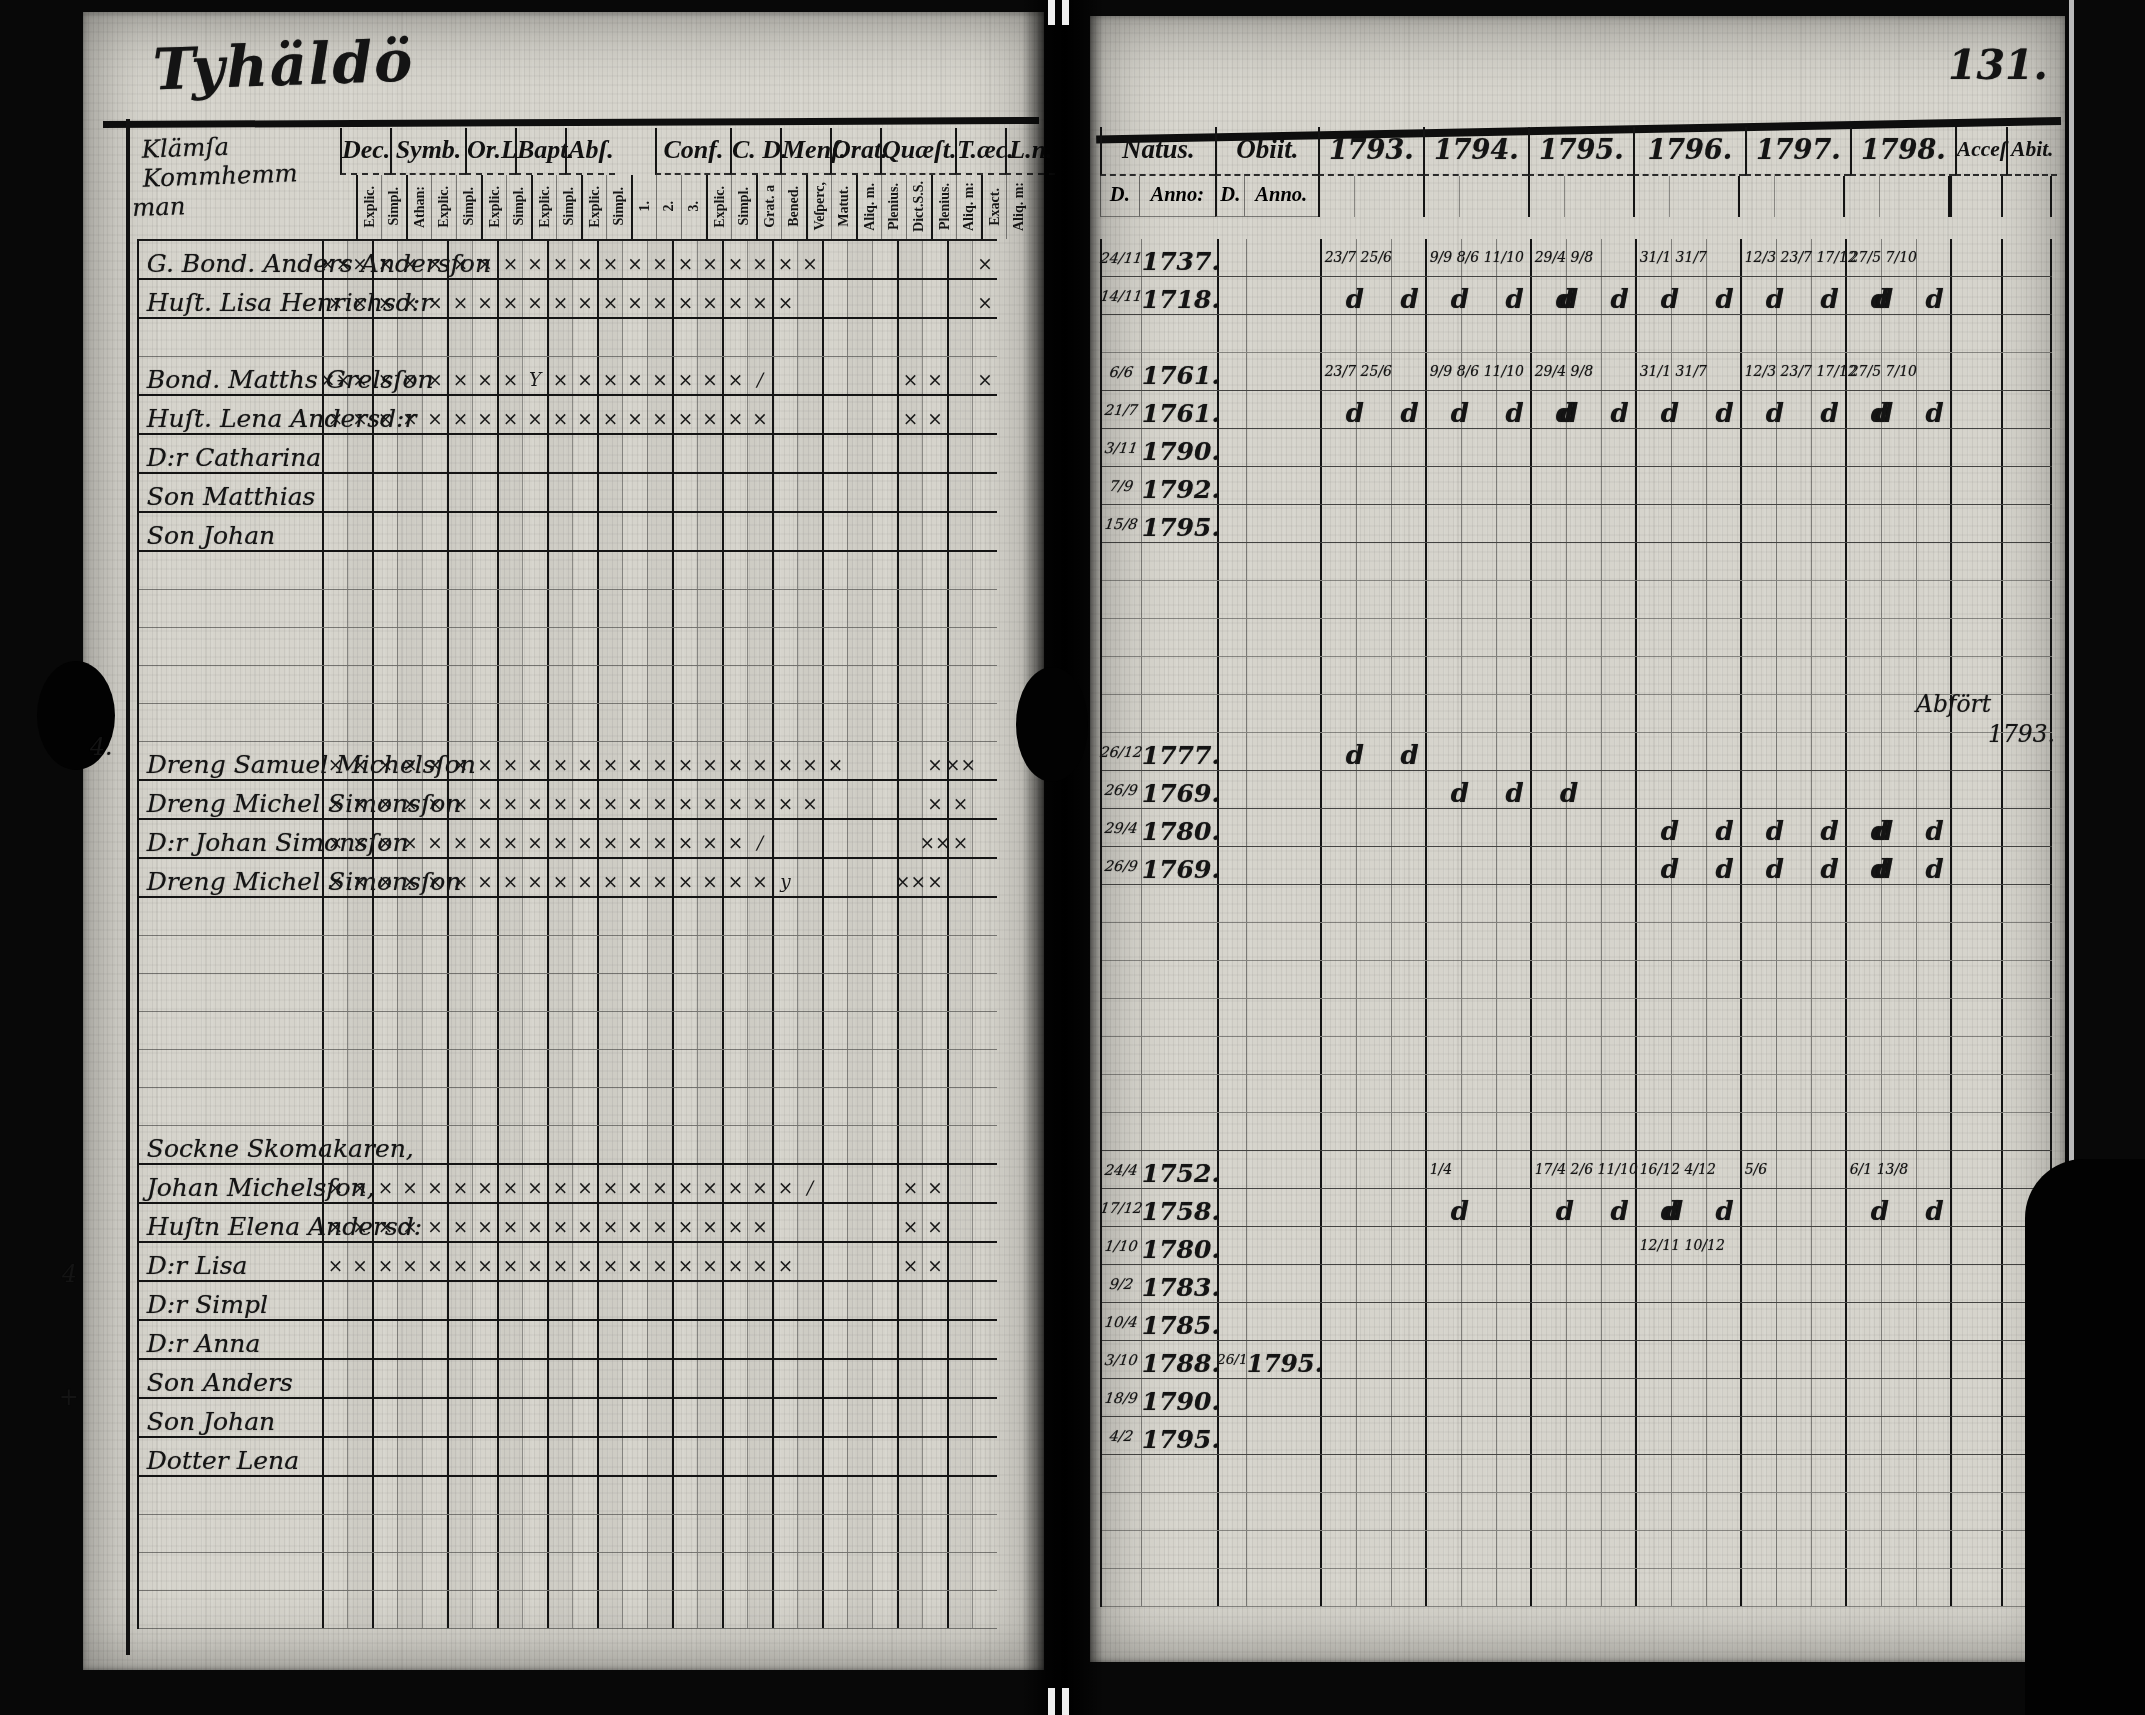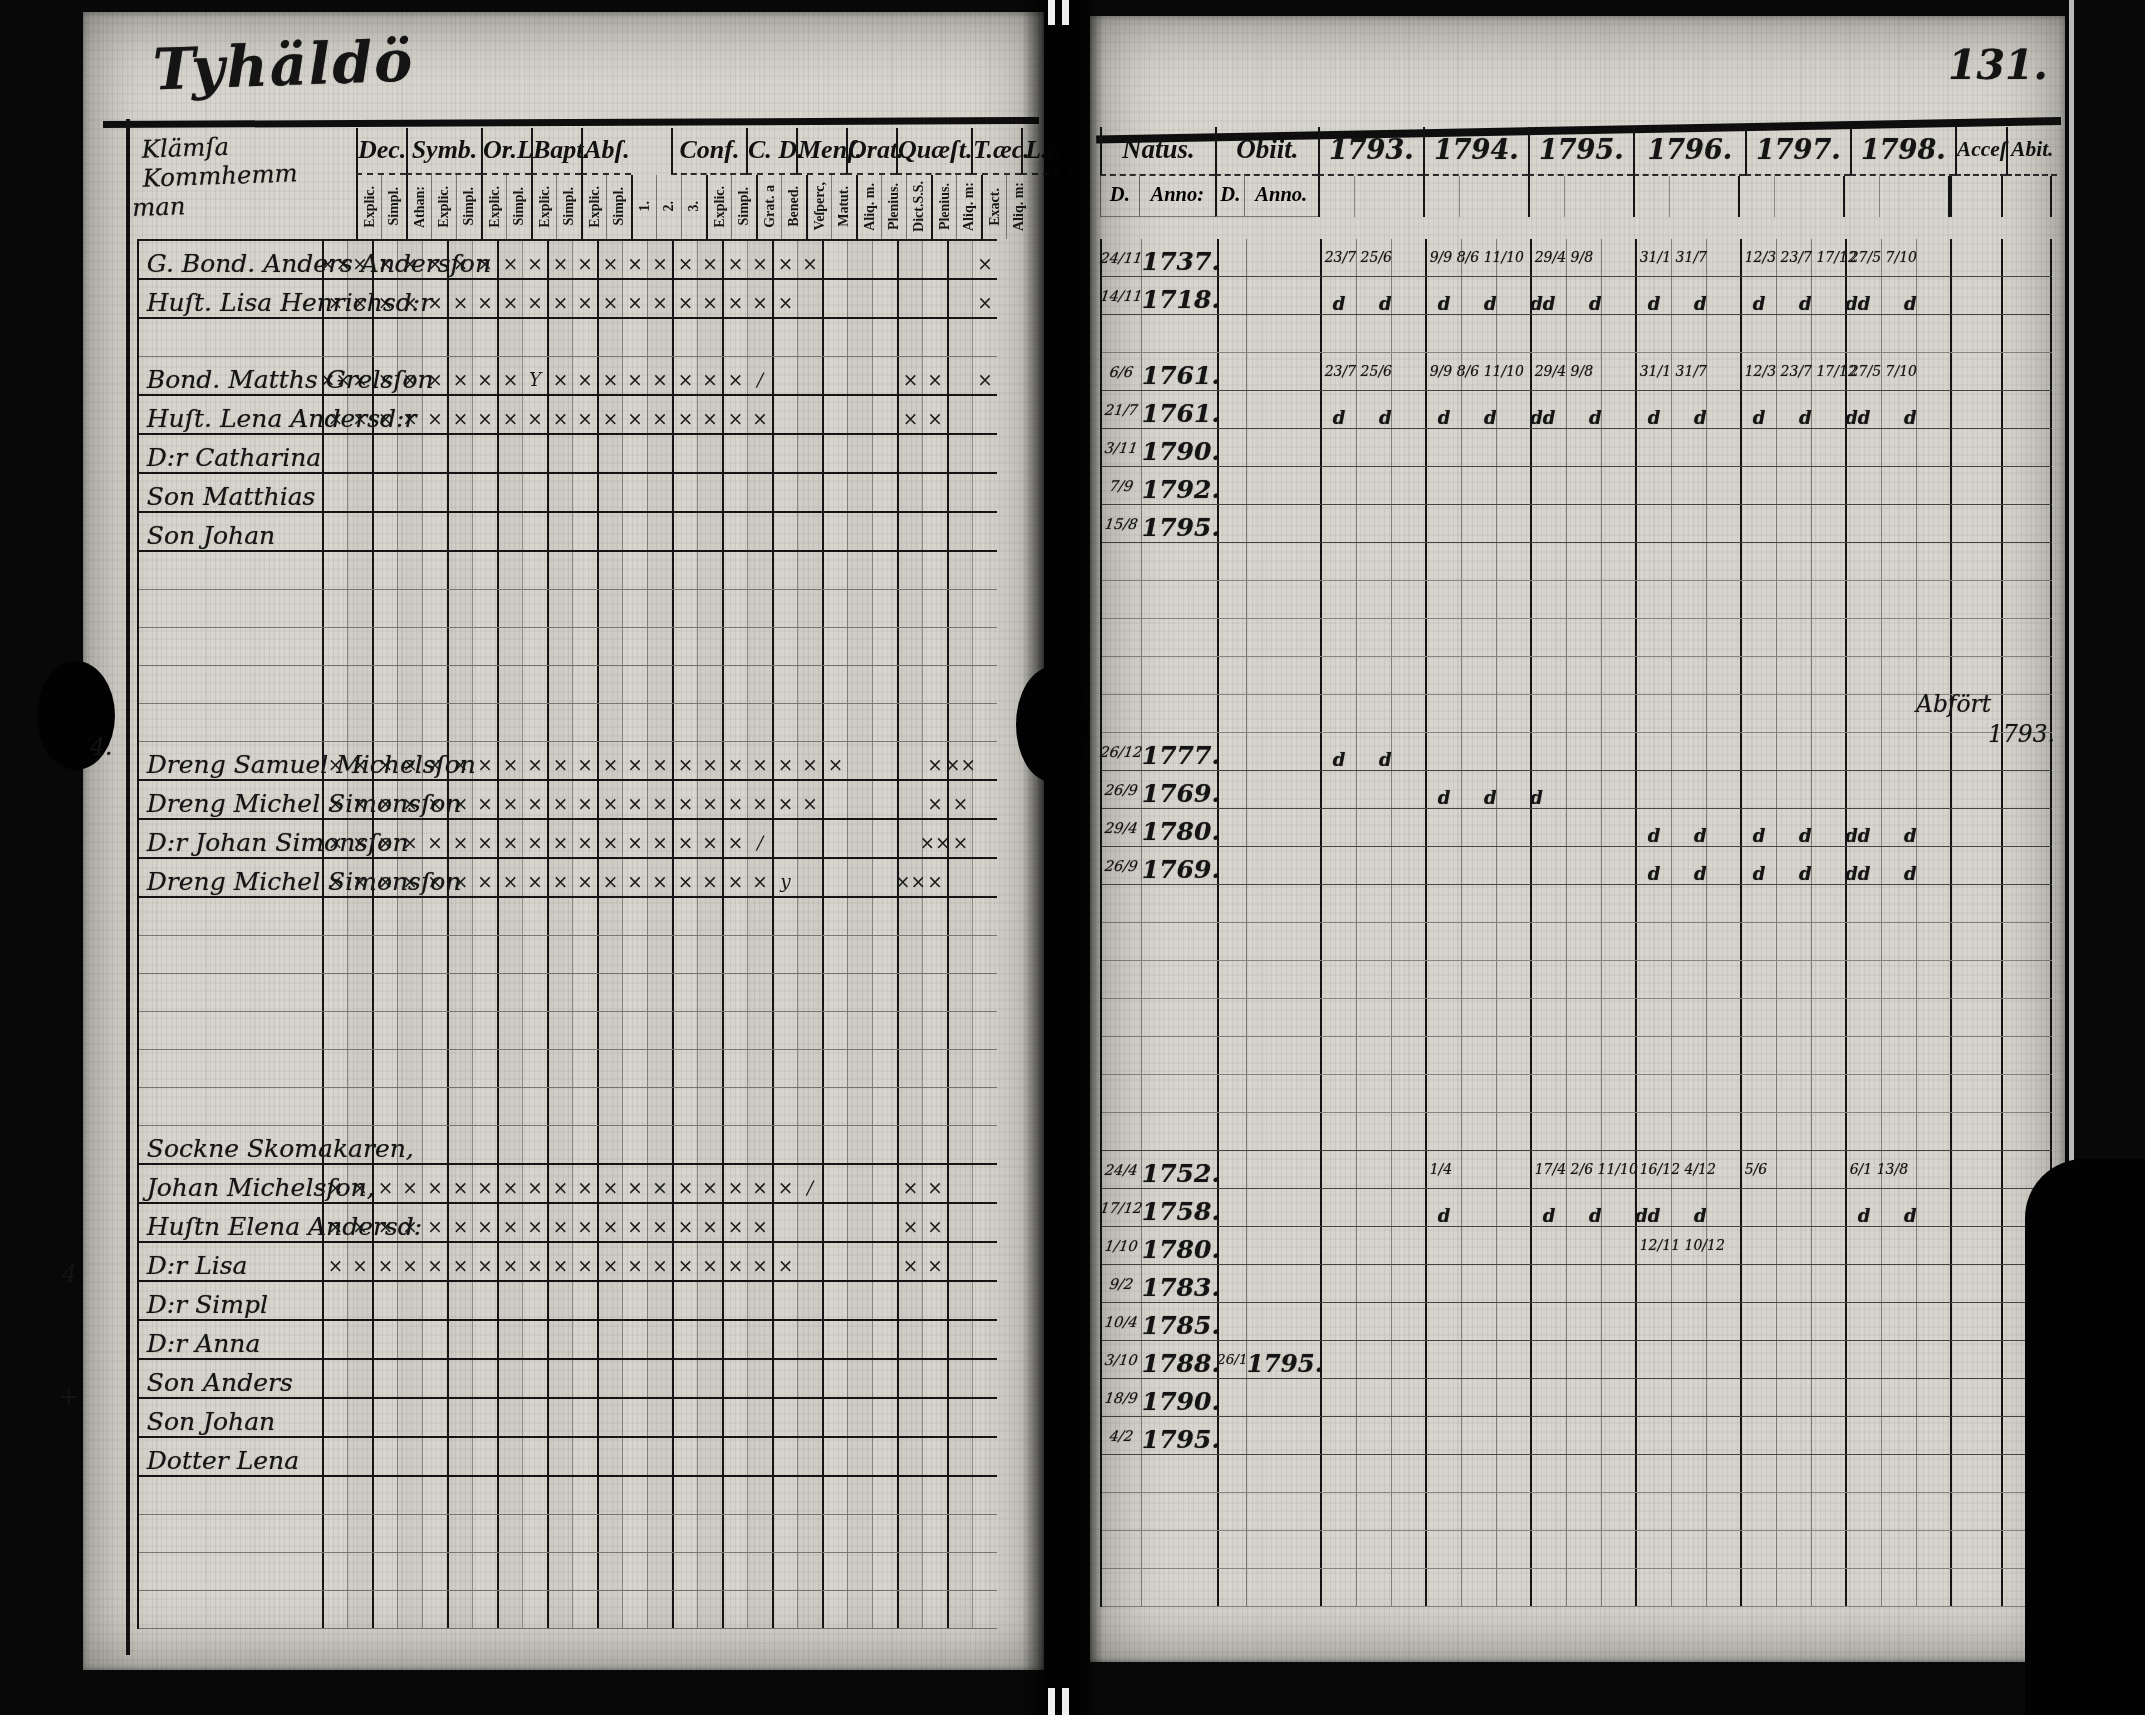--- a/index.html
+++ b/index.html
@@ -29,21 +29,21 @@
   .hand{font-family:"DejaVu Serif",serif;font-style:italic;color:#141414;
         text-shadow:0 0 1px rgba(10,10,10,.55);}
   .print{font-family:"Liberation Serif","DejaVu Serif",serif;font-style:italic;font-weight:bold;color:#111;}
   
   #lp-title{position:absolute;left:70px;top:19.5px;font-size:57px;font-weight:bold;transform:rotate(-2deg);letter-spacing:2px;}
   #lp-outer-line{position:absolute;left:43px;top:107px;width:3.9px;height:1536px;background:#121212;}
   .rule{position:absolute;background:#0e0e0e;}
   #lp-top-rule{left:19.5px;top:107px;width:936px;height:6.8px;transform:rotate(-.25deg);}
   #lp-name-header{position:absolute;left:60px;top:119px;width:213px;height:105px;font-size:24.4px;line-height:29px;transform:rotate(-2deg);}
   #lp-name-header .l2{margin-left:-11.7px;}
-  #lp-group-labels{position:absolute;left:273px;top:116px;height:47px;display:flex;}
+  #lp-group-labels{position:absolute;left:257px;top:116px;height:47px;display:flex;}
   .lp-group-label{box-sizing:border-box;border-left:2.4px solid #141414;border-bottom:2px dashed #2a2a2a;
     font-size:26px;text-align:center;white-space:nowrap;overflow:visible;line-height:43px;}
   #lp-sub-labels{position:absolute;left:273px;top:163px;height:64px;display:flex;}
   .lp-sub{box-sizing:border-box;border-left:1px solid rgba(30,30,30,.5);display:flex;}
   .lp-sub.gb{border-left:2.4px solid #141414;}
   .rot{writing-mode:vertical-rl;transform:rotate(180deg);margin:auto;
        font-family:"Liberation Serif","DejaVu Serif",serif;font-weight:bold;font-size:14px;color:#161616;white-space:nowrap;}
   #lp-body{position:absolute;left:54px;top:227px;border-left:2.9px solid #141414;border-top:2px solid #1a1a1a;}
   .lp-row{display:flex;height:37px;border-bottom:1px solid rgba(25,25,25,.5);}
   .lp-row.named{border-bottom:2.4px solid #141414;}
@@ -72,21 +72,21 @@
     font-style:italic;font-size:14.6px;transform:skewX(-8deg);}
   .rp-na{box-sizing:border-box;width:76px;border-left:1px solid rgba(30,30,30,.5);display:flex;align-items:flex-end;
     font-style:italic;font-size:25px;font-weight:bold;white-space:nowrap;z-index:3;}
   .rp-od{box-sizing:border-box;width:29px;border-left:2.4px solid #141414;display:flex;align-items:center;justify-content:center;
     font-style:italic;font-size:13.7px;}
   .rp-oa{box-sizing:border-box;width:74px;border-left:1px solid rgba(30,30,30,.5);display:flex;align-items:flex-end;
     font-style:italic;font-size:24.4px;font-weight:bold;white-space:nowrap;z-index:3;}
   .rp-year{box-sizing:border-box;width:105px;border-left:2.4px solid #131313;display:flex;align-items:center;
     padding-left:2.9px;font-style:italic;font-size:14px;white-space:nowrap;overflow:visible;
     background:repeating-linear-gradient(90deg,rgba(0,0,0,0) 0 34px,rgba(20,20,20,.45) 34px 35px);}
-  .rp-year.ditto{font-size:18px;letter-spacing:13.7px;padding-left:11px;align-items:flex-end;font-weight:bold;}
+  .rp-year.ditto{font-size:26px;letter-spacing:13.7px;padding-left:24px;align-items:flex-end;font-weight:bold;}
   .rp-acc,.rp-ab{box-sizing:border-box;width:51px;border-left:2.4px solid #131313;}
   .rp-ab{border-right:2.4px solid #131313;}
   .note{position:absolute;font-size:23.4px;z-index:5;}
 </style>
 </head>
 <body>
 
 <div id="film">
 
   <div id="left-page" class="page">

